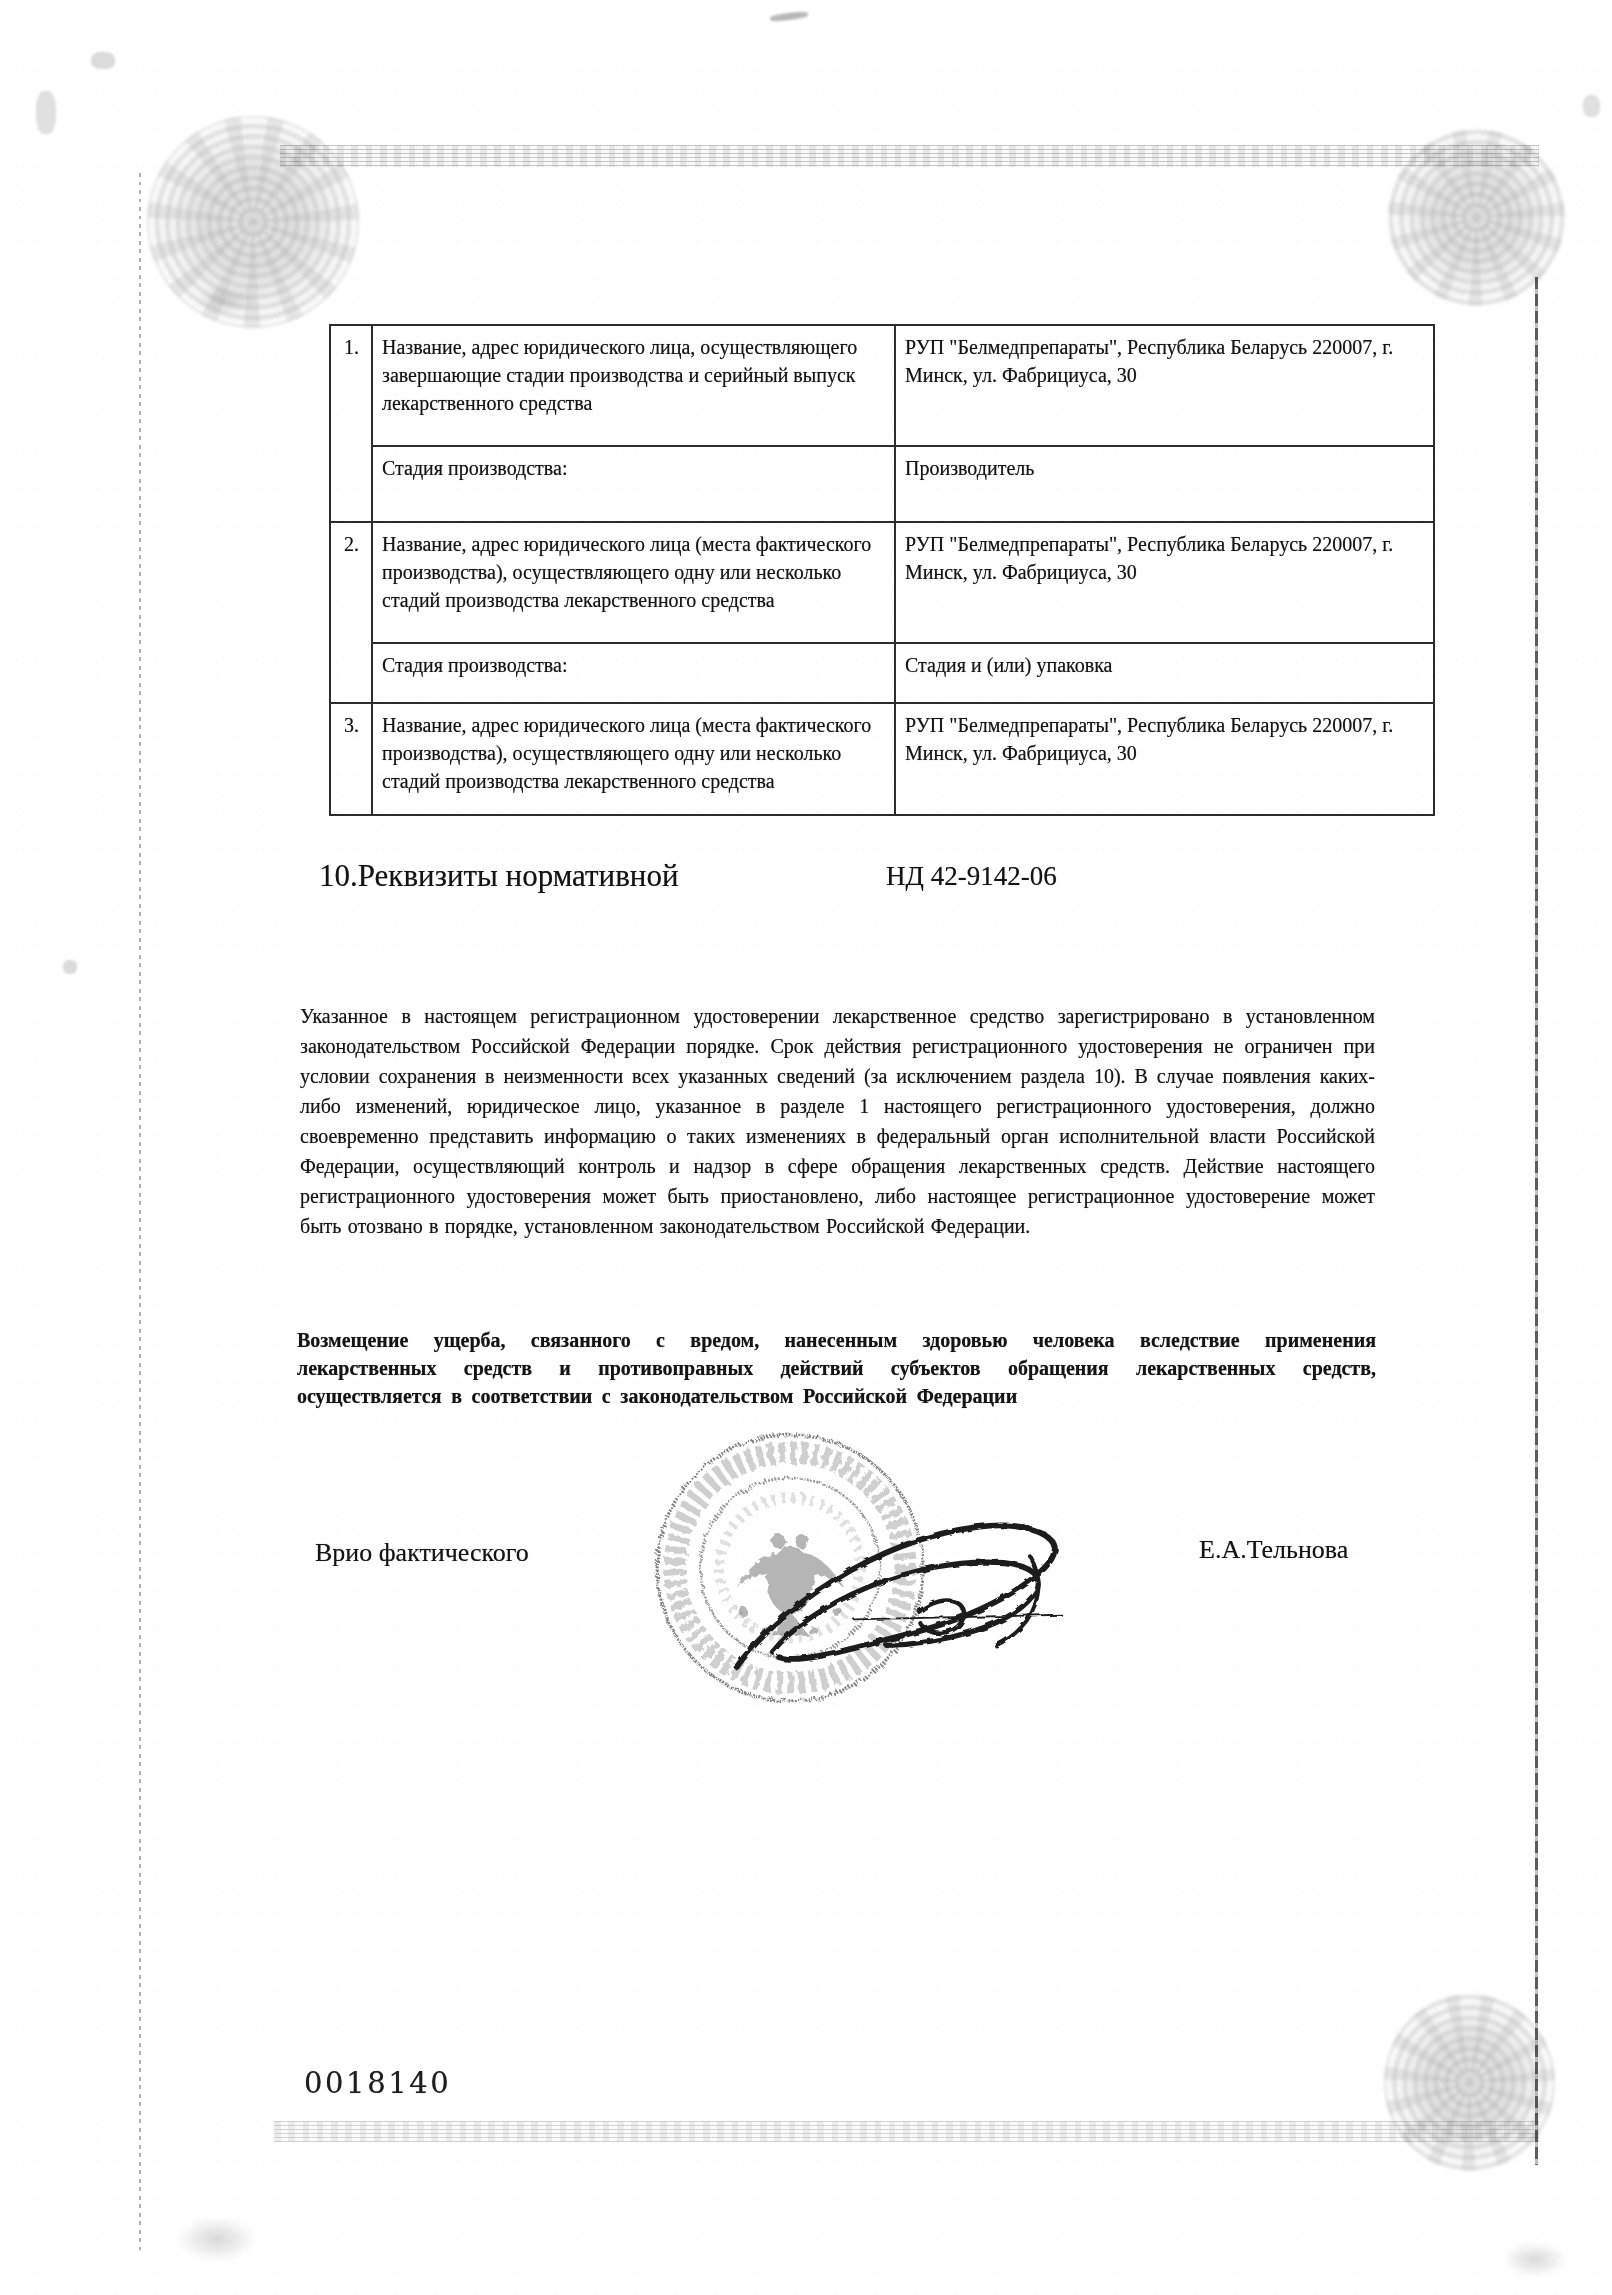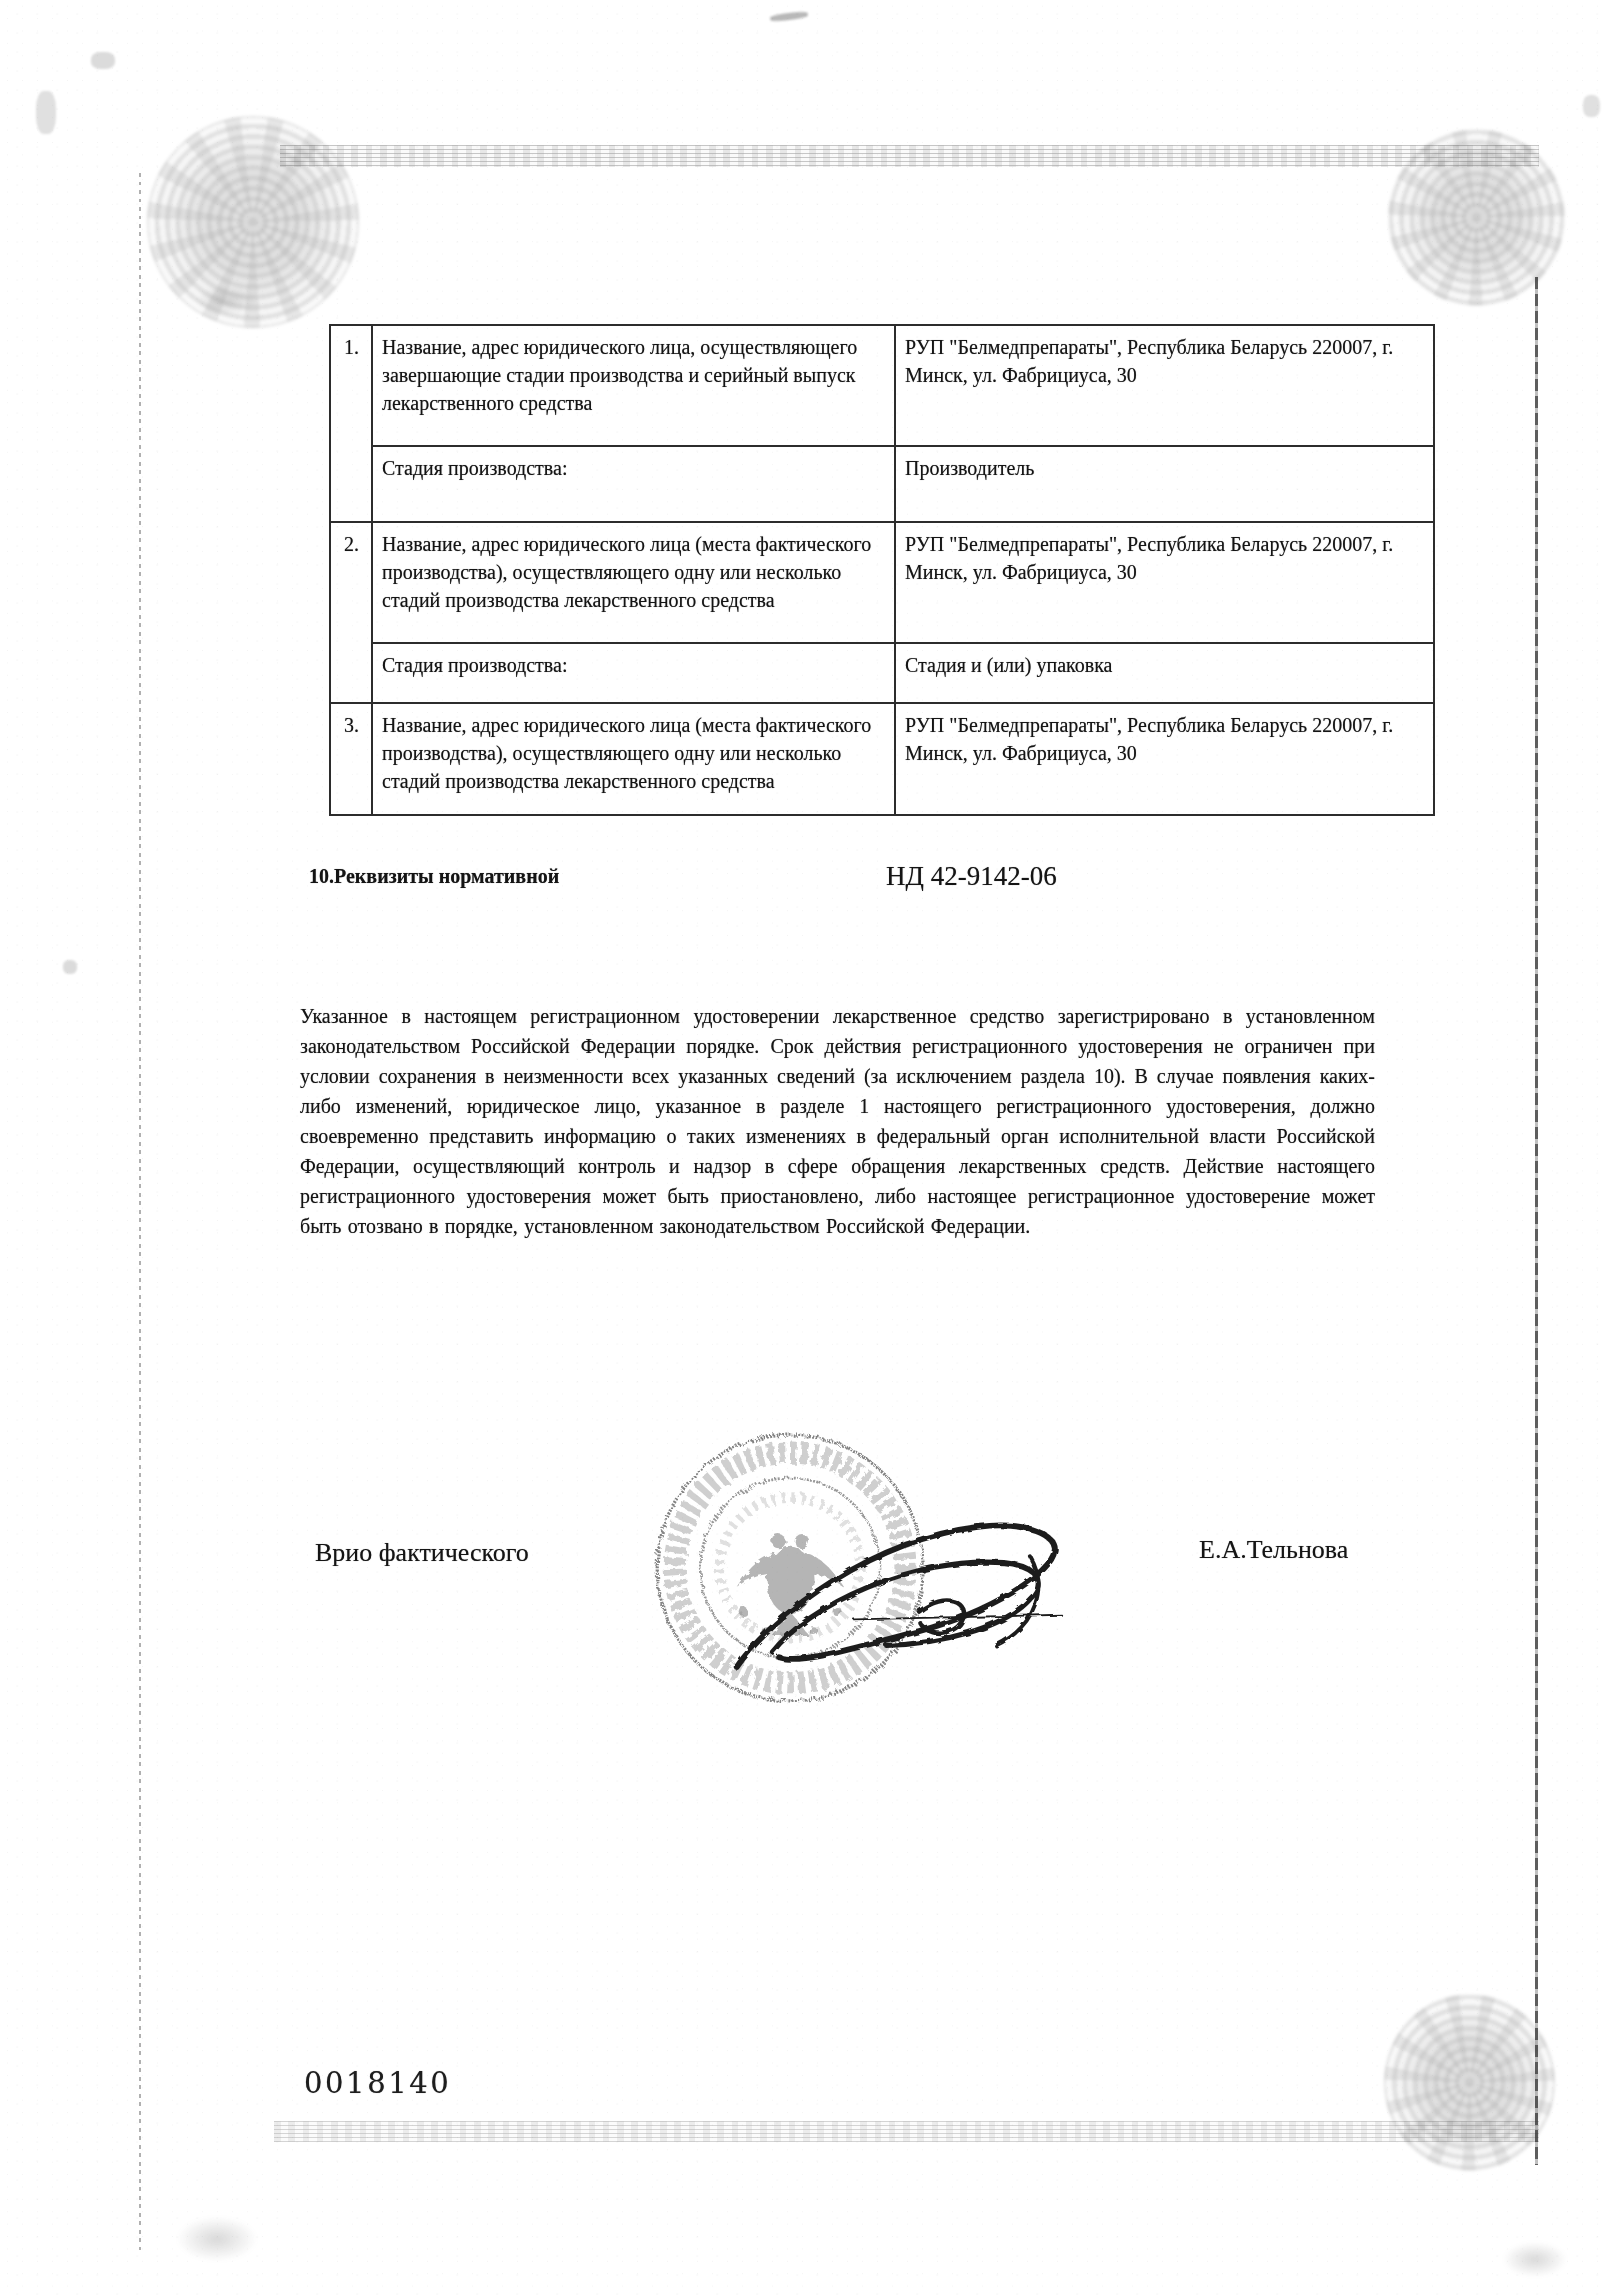--- a/index.html
+++ b/index.html
@@ -65,22 +65,22 @@
     padding:6.5px 7.8px 0 9px;
   }
   col.c-num{width:42px;} col.c-label{width:523px;} col.c-value{width:539px;}
   td.num{text-align:center;padding-left:1.3px;padding-right:1.3px;}
   td.pn1{padding-top:38px;} td.pn2{padding-top:9px;} td.pn3{padding-top:17px;}
   tr.r-a{height:121px;} tr.r-b{height:76px;} tr.r-c{height:121px;}
   tr.r-d{height:60px;}  tr.r-e{height:112px;}
 
   
   .sec10-title{
-    position:absolute;left:309px;top:856px;width:417px;
-    font-weight:bold;font-size:20px;line-height:40px;
+    position:absolute;left:319px;top:856px;width:417px;
+    font-weight:normal;font-size:31px;line-height:40px;
   }
   .sec10-value{
     position:absolute;left:886px;top:856px;
     font-size:27px;line-height:40px;
   }
 
   
   .para-main{
     position:absolute;left:300px;top:981px;width:1075px;
     font-size:20px;line-height:30px;
@@ -161,20 +161,21 @@
     </tr>
   </tbody>
     </table>
 
   <div class="sec10-title fuzz">
     <span style="display:block">10.Реквизиты нормативной</span>
   </div>
   <div class="sec10-value fuzz">НД 42-9142-06</div>
 
   <p class="para-main fuzz">Указанное в настоящем регистрационном удостоверении лекарственное средство зарегистрировано в установленном законодательством Российской Федерации порядке. Срок действия регистрационного удостоверения не ограничен при условии сохранения в неизменности всех указанных сведений (за исключением раздела 10). В случае появления каких-либо изменений, юридическое лицо, указанное в разделе 1 настоящего регистрационного удостоверения, должно своевременно представить информацию о таких изменениях в федеральный орган исполнительной власти Российской Федерации, осуществляющий контроль и надзор в сфере обращения лекарственных средств. Действие настоящего регистрационного удостоверения может быть приостановлено, либо настоящее регистрационное удостоверение может быть отозвано в порядке, установленном законодательством Российской Федерации.</p>
+  <p class="para-liability fuzz">Возмещение ущерба, связанного с вредом, нанесенным здоровью человека вследствие применения лекарственных средств и противоправных действий субъектов обращения лекарственных средств, осуществляется в соответствии с законодательством Российской Федерации</p>
 
   <div class="sig-role fuzz">Врио фактического</div>
   <div class="sig-name fuzz">Е.А.Тельнова</div>
 
   <svg class="seal-svg" width="430" height="339" viewBox="0 0 660 520">
     <defs>
       <filter id="rgh" x="-20%" y="-20%" width="140%" height="140%">
         <feTurbulence type="fractalNoise" baseFrequency="0.11 0.09" numOctaves="2" seed="7" result="t"></feTurbulence>
         <feDisplacementMap in="SourceGraphic" in2="t" scale="10"></feDisplacementMap>
       </filter>

